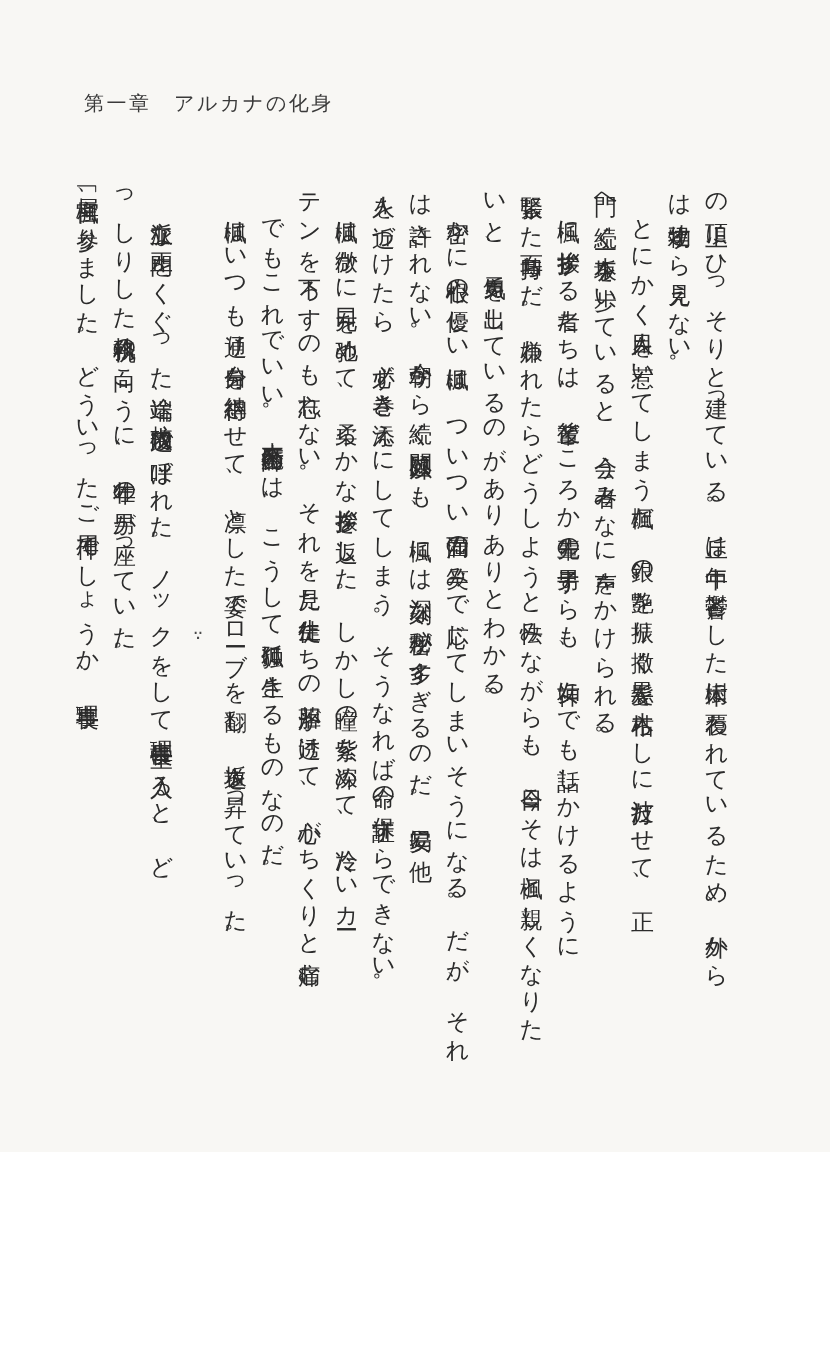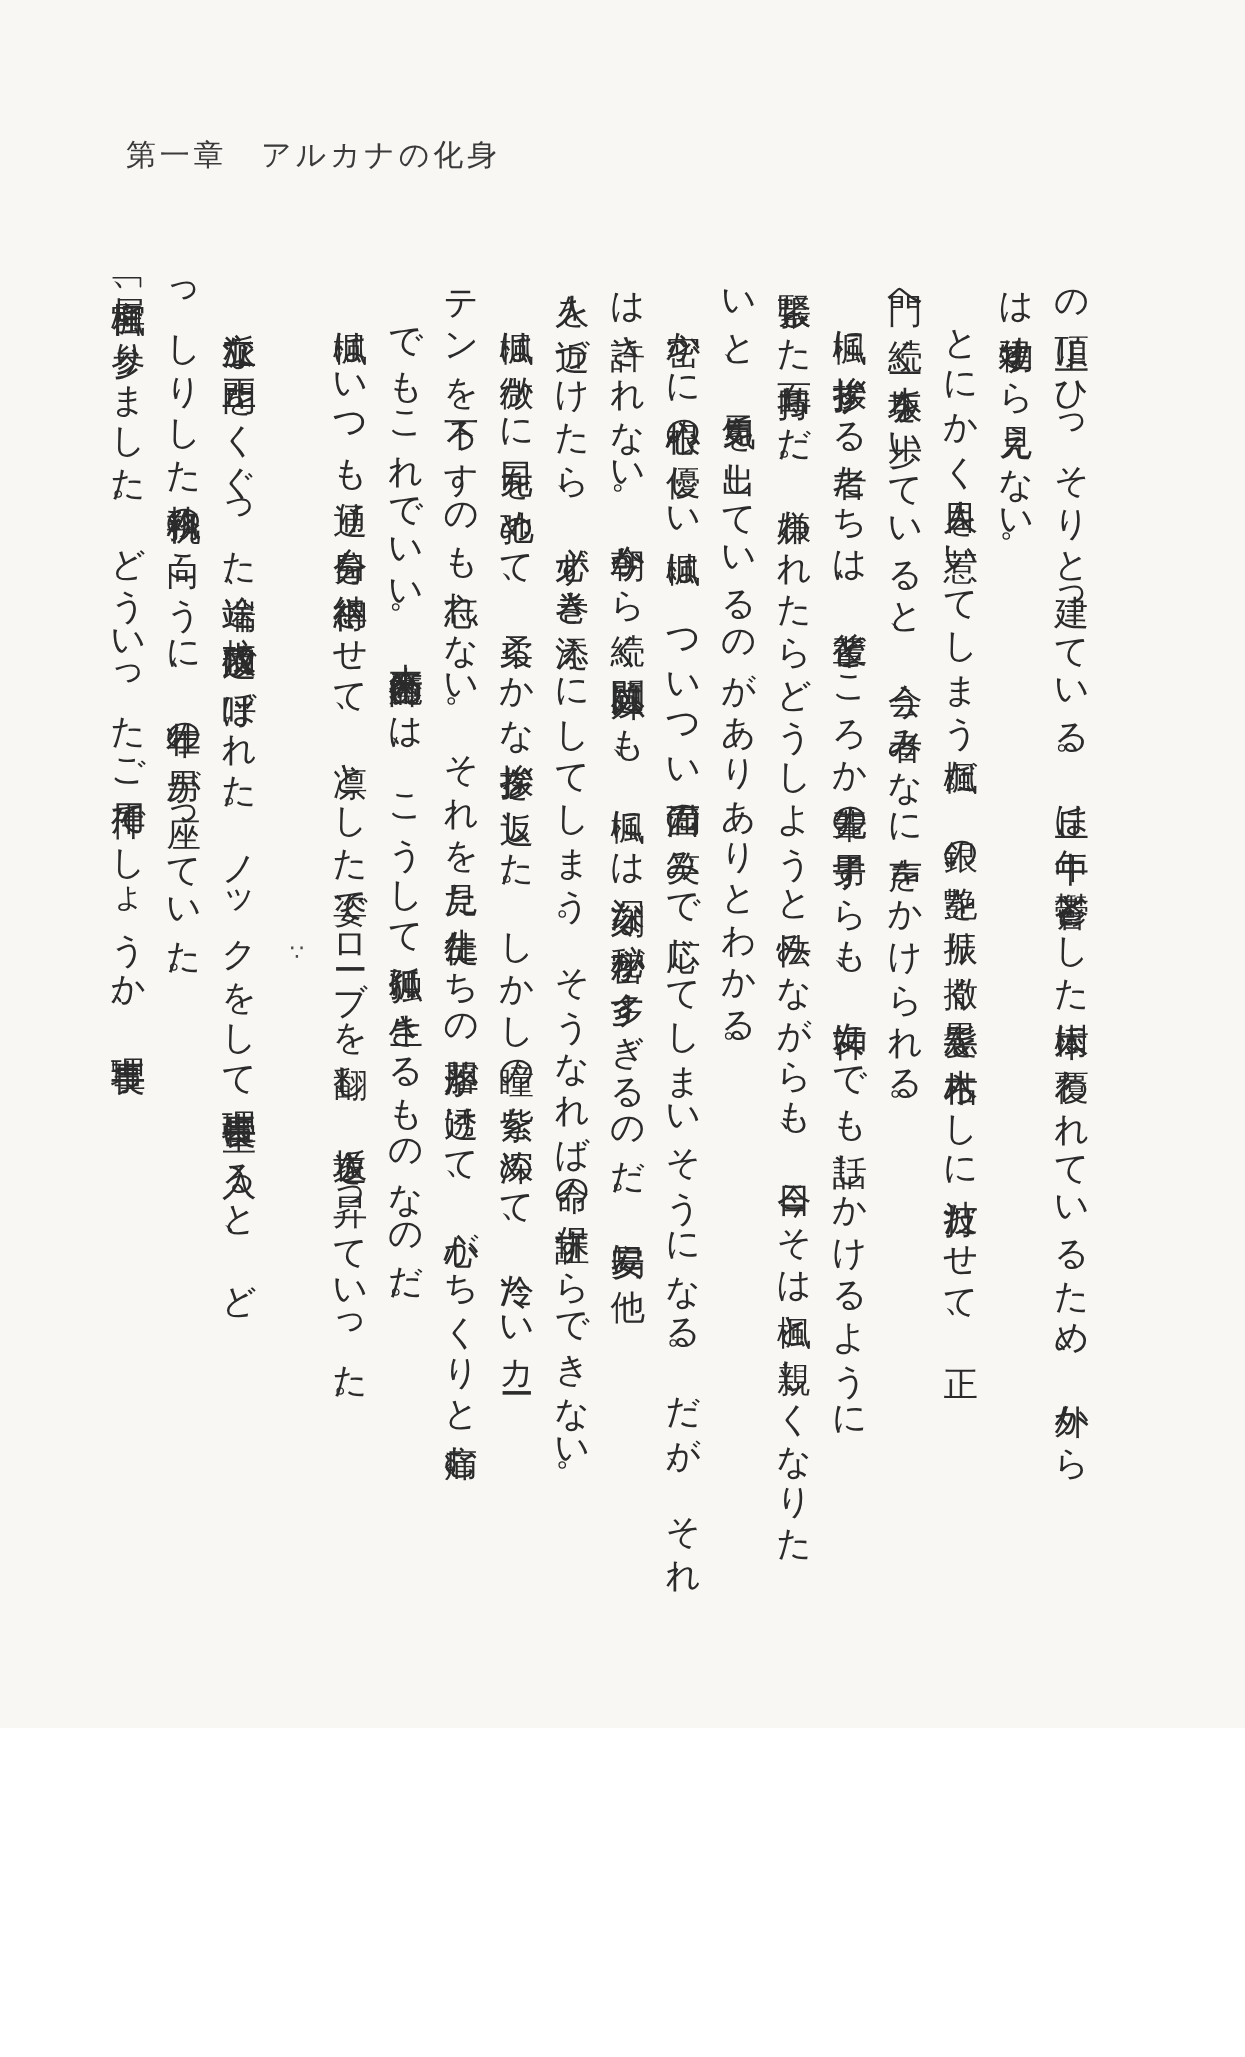--- a/index.html
+++ b/index.html
@@ -5,21 +5,21 @@
   html, body {
     margin: 0;
     padding: 0;
   }
   .page {
     position: relative;
     width: 830px;
     height: 1152px;
     background: #f8f7f4;
     overflow: hidden;
-    font-family: Liberation Serif, serif;
+    font-family: Liberation Mono, monospace;
   }
   .chapter-header {
     position: absolute;
     top: 90px;
     left: 84px;
     font-size: 20px;
     letter-spacing: 2.5px;
     color: #3a3a3a;
   }
   .body-text {

